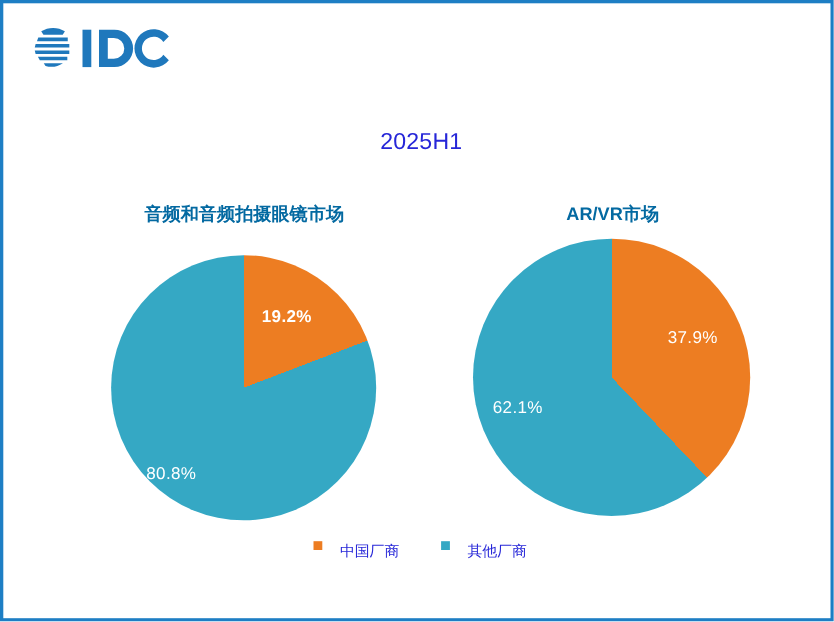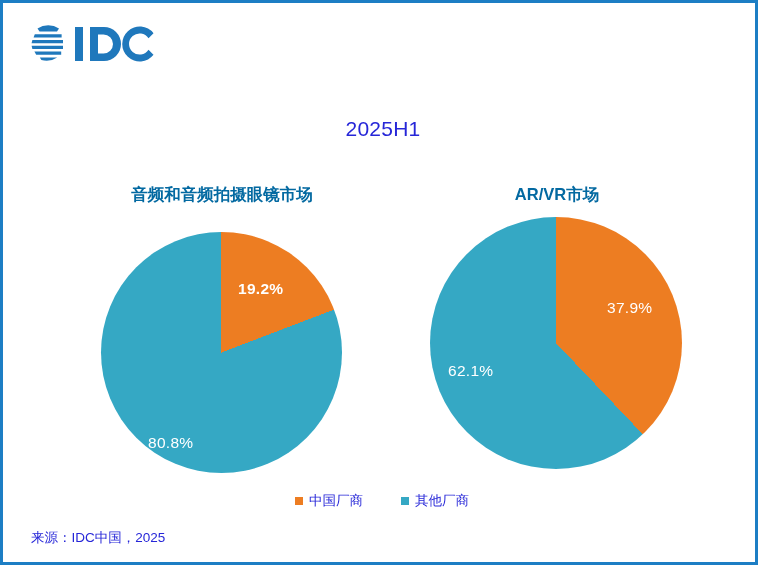--- a/index.html
+++ b/index.html
@@ -69,39 +69,39 @@
     font-size: 15.5px;
     font-weight: 400;
     white-space: nowrap;
     letter-spacing: 0.3px;
   }
 
   #pie-left-wrap  { left: 98px;  top: 229px; width: 241px; height: 241px; }
   #pie-right-wrap { left: 427px; top: 214px; width: 252px; height: 252px; }
 
   #label-left-cn    { left: 137px; top: 48px; font-weight: bold; }
-  #label-left-other { left: 32px;  top: 202px; margin-left: 15px; }
+  #label-left-other { left: 32px;  top: 190px; }
   #label-right-cn    { left: 177px; top: 82px; }
   #label-right-other { left: 18px;  top: 145px; }
 
   
   #legend {
     position: absolute;
     left: 0;
     top: 489px;
     width: 758px;
     display: flex;
     justify-content: center;
     align-items: center;
     gap: 38px;
   }
   .legend-item {
     display: flex;
-    align-items: center;
-    gap: 6px;
+    align-items: flex-start;
+    gap: 16px;
   }
   .legend-swatch {
     width: 8px;
     height: 8px;
     display: inline-block;
   }
   .legend-label {
     color: #2626d8;
     font-size: 13.5px;
     white-space: nowrap;
@@ -169,15 +169,14 @@
     <div class="legend-item">
       <span class="legend-swatch" id="swatch-china" style="background: rgb(237, 125, 34);"></span>
       <span class="legend-label">中国厂商</span>
     </div>
     <div class="legend-item">
       <span class="legend-swatch" id="swatch-other" style="background: rgb(53, 168, 196);"></span>
       <span class="legend-label">其他厂商</span>
     </div>
   </div>
 
-  <div id="source">来源：IDC中国，2025</div>
 
 </div>
 
 </body></html>

